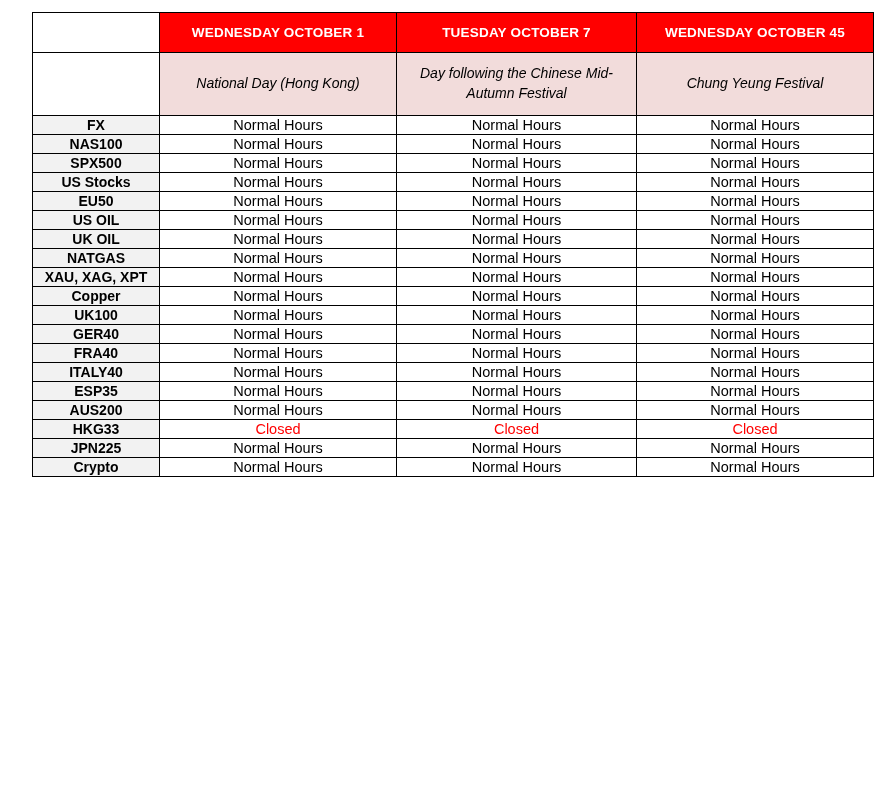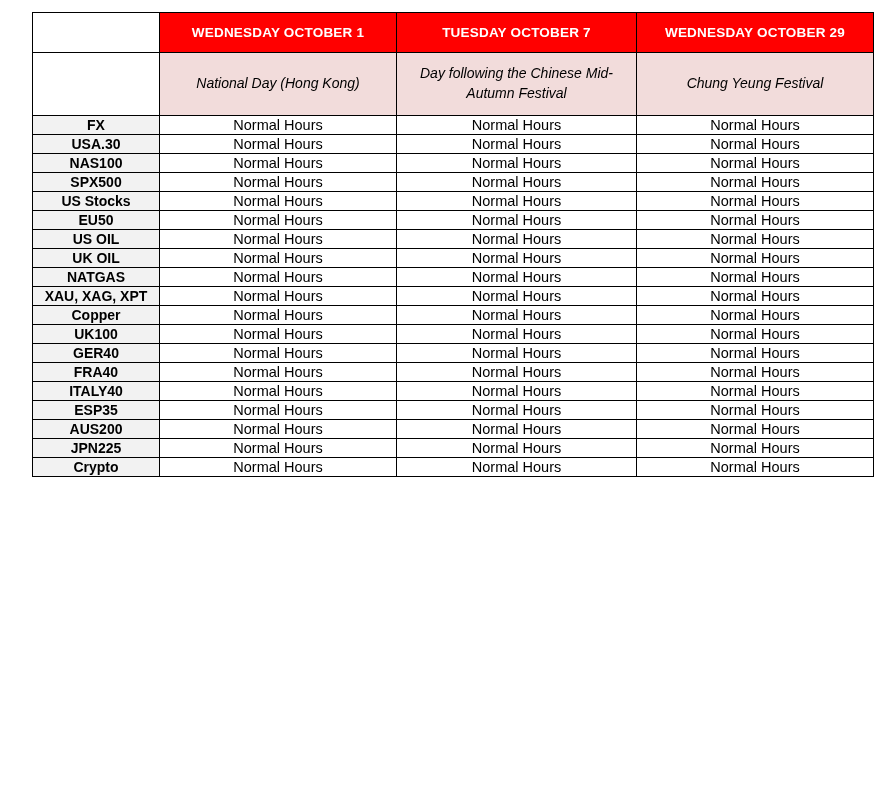--- a/index.html
+++ b/index.html
@@ -85,43 +85,37 @@
       <col style="width:127px">
       <col style="width:237px">
       <col style="width:240px">
       <col style="width:237px">
     </colgroup>
     <thead>
       <tr class="date-row" id="date-row">
         <th class="corner-cell"></th>
       <th class="date-cell">WEDNESDAY OCTOBER 1</th>
           <th class="date-cell">TUESDAY OCTOBER 7</th>
-          <th class="date-cell">WEDNESDAY OCTOBER 29</th>
+          <th class="date-cell">WEDNESDAY OCTOBER 45</th>
         </tr>
       <tr class="holiday-row" id="holiday-row">
         <th class="corner-cell"></th>
       <th class="holiday-cell">National Day (Hong Kong)</th>
           <th class="holiday-cell">Day following the Chinese Mid-Autumn Festival</th>
           <th class="holiday-cell">Chung Yeung Festival</th>
         </tr>
     </thead>
     <tbody id="table-body">
         <tr class="data-row">
           <th class="label-cell">FX</th>
           <td class="value-cell">Normal Hours</td>
           <td class="value-cell">Normal Hours</td>
           <td class="value-cell">Normal Hours</td>
         </tr>
         <tr class="data-row">
-          <th class="label-cell">USA.30</th>
-          <td class="value-cell">Normal Hours</td>
-          <td class="value-cell">Normal Hours</td>
-          <td class="value-cell">Normal Hours</td>
-        </tr>
-        <tr class="data-row">
           <th class="label-cell">NAS100</th>
           <td class="value-cell">Normal Hours</td>
           <td class="value-cell">Normal Hours</td>
           <td class="value-cell">Normal Hours</td>
         </tr>
         <tr class="data-row">
           <th class="label-cell">SPX500</th>
           <td class="value-cell">Normal Hours</td>
           <td class="value-cell">Normal Hours</td>
           <td class="value-cell">Normal Hours</td>
@@ -196,20 +190,26 @@
           <th class="label-cell">ESP35</th>
           <td class="value-cell">Normal Hours</td>
           <td class="value-cell">Normal Hours</td>
           <td class="value-cell">Normal Hours</td>
         </tr>
         <tr class="data-row">
           <th class="label-cell">AUS200</th>
           <td class="value-cell">Normal Hours</td>
           <td class="value-cell">Normal Hours</td>
           <td class="value-cell">Normal Hours</td>
+        </tr>
+        <tr class="data-row">
+          <th class="label-cell">HKG33</th>
+          <td class="value-cell closed">Closed</td>
+          <td class="value-cell closed">Closed</td>
+          <td class="value-cell closed">Closed</td>
         </tr>
         <tr class="data-row">
           <th class="label-cell">JPN225</th>
           <td class="value-cell">Normal Hours</td>
           <td class="value-cell">Normal Hours</td>
           <td class="value-cell">Normal Hours</td>
         </tr>
         <tr class="data-row">
           <th class="label-cell">Crypto</th>
           <td class="value-cell">Normal Hours</td>

